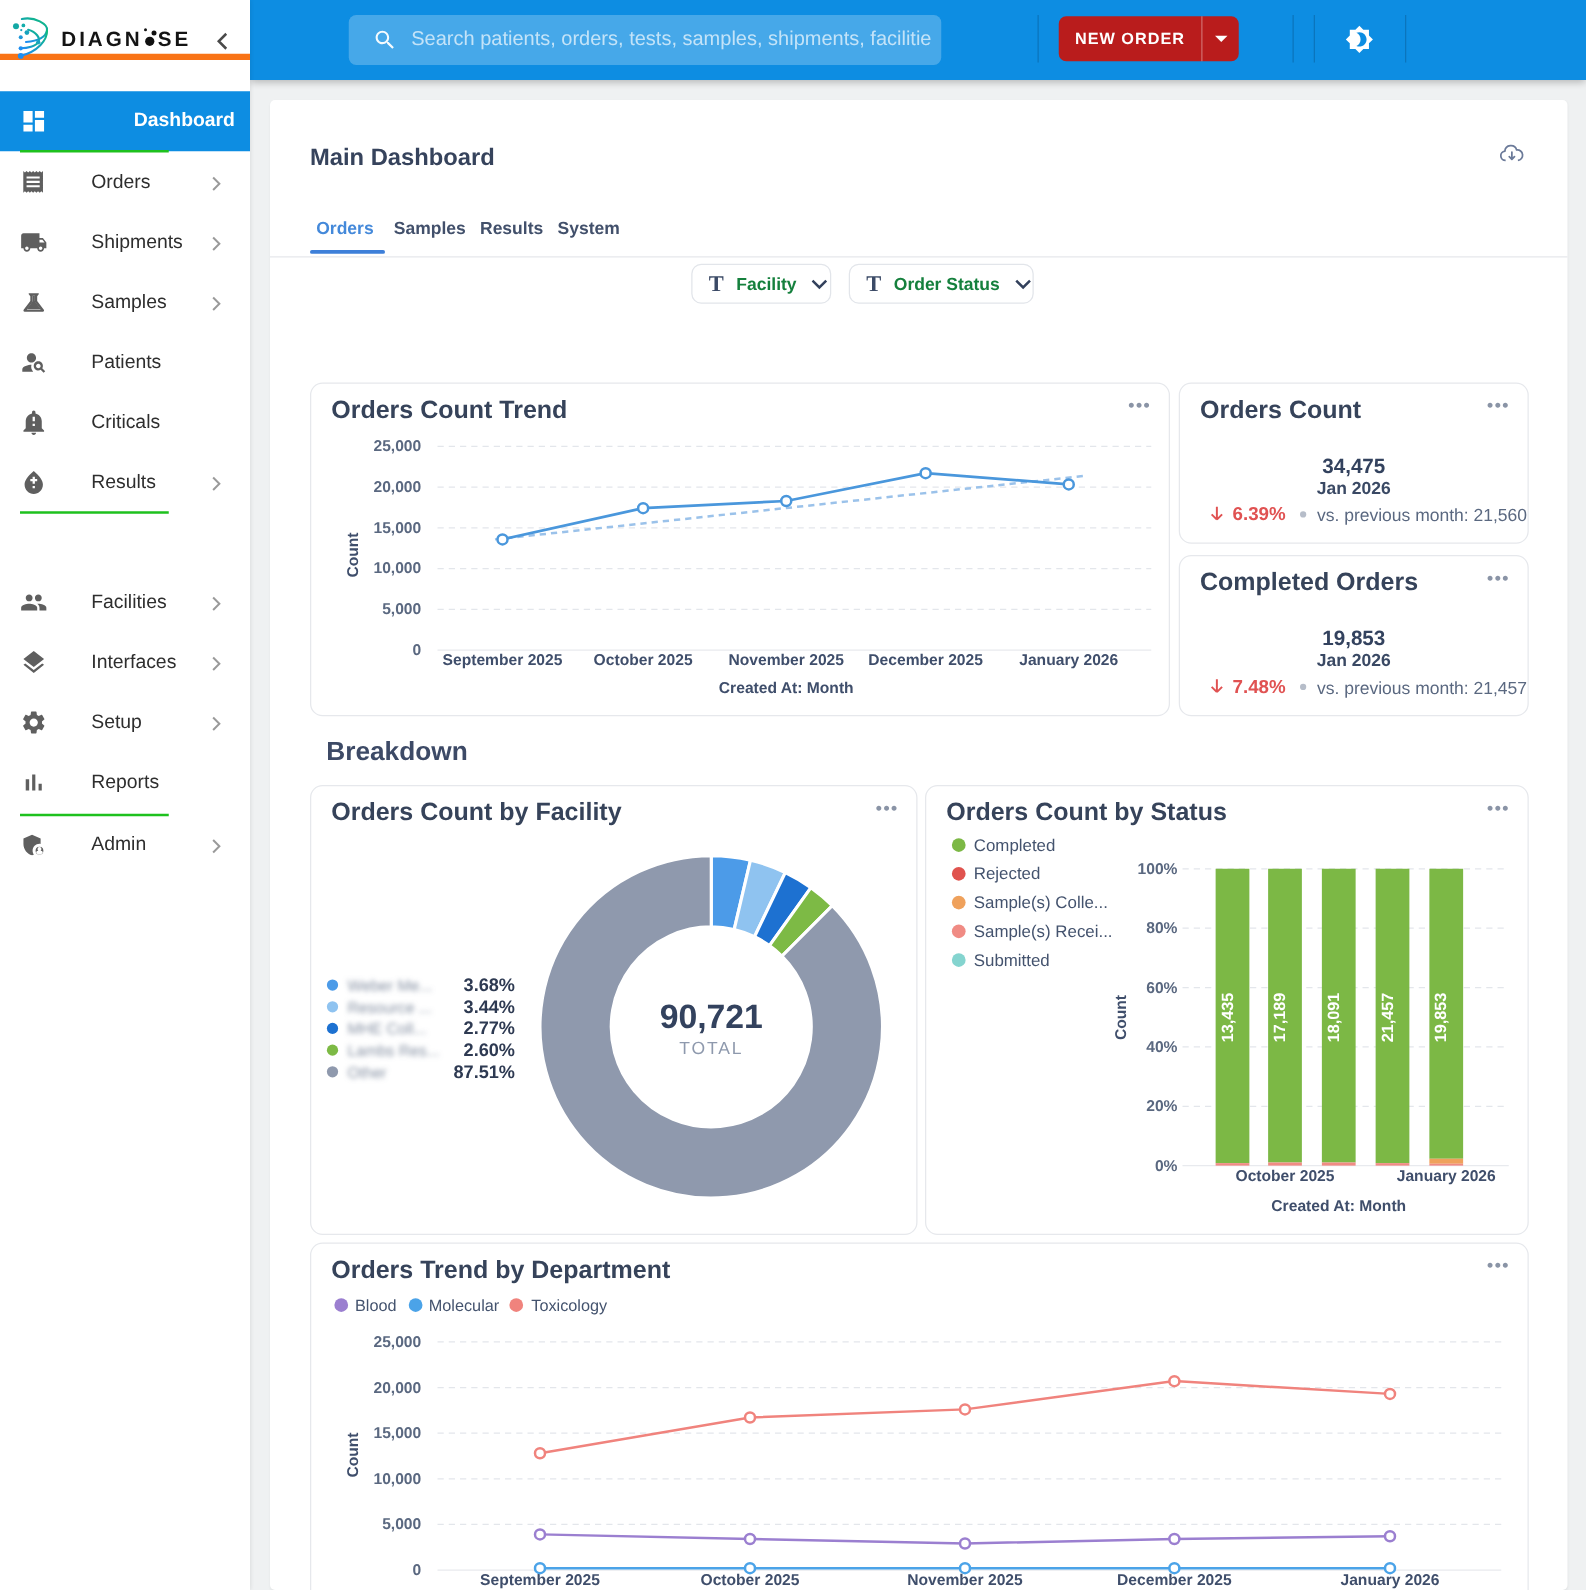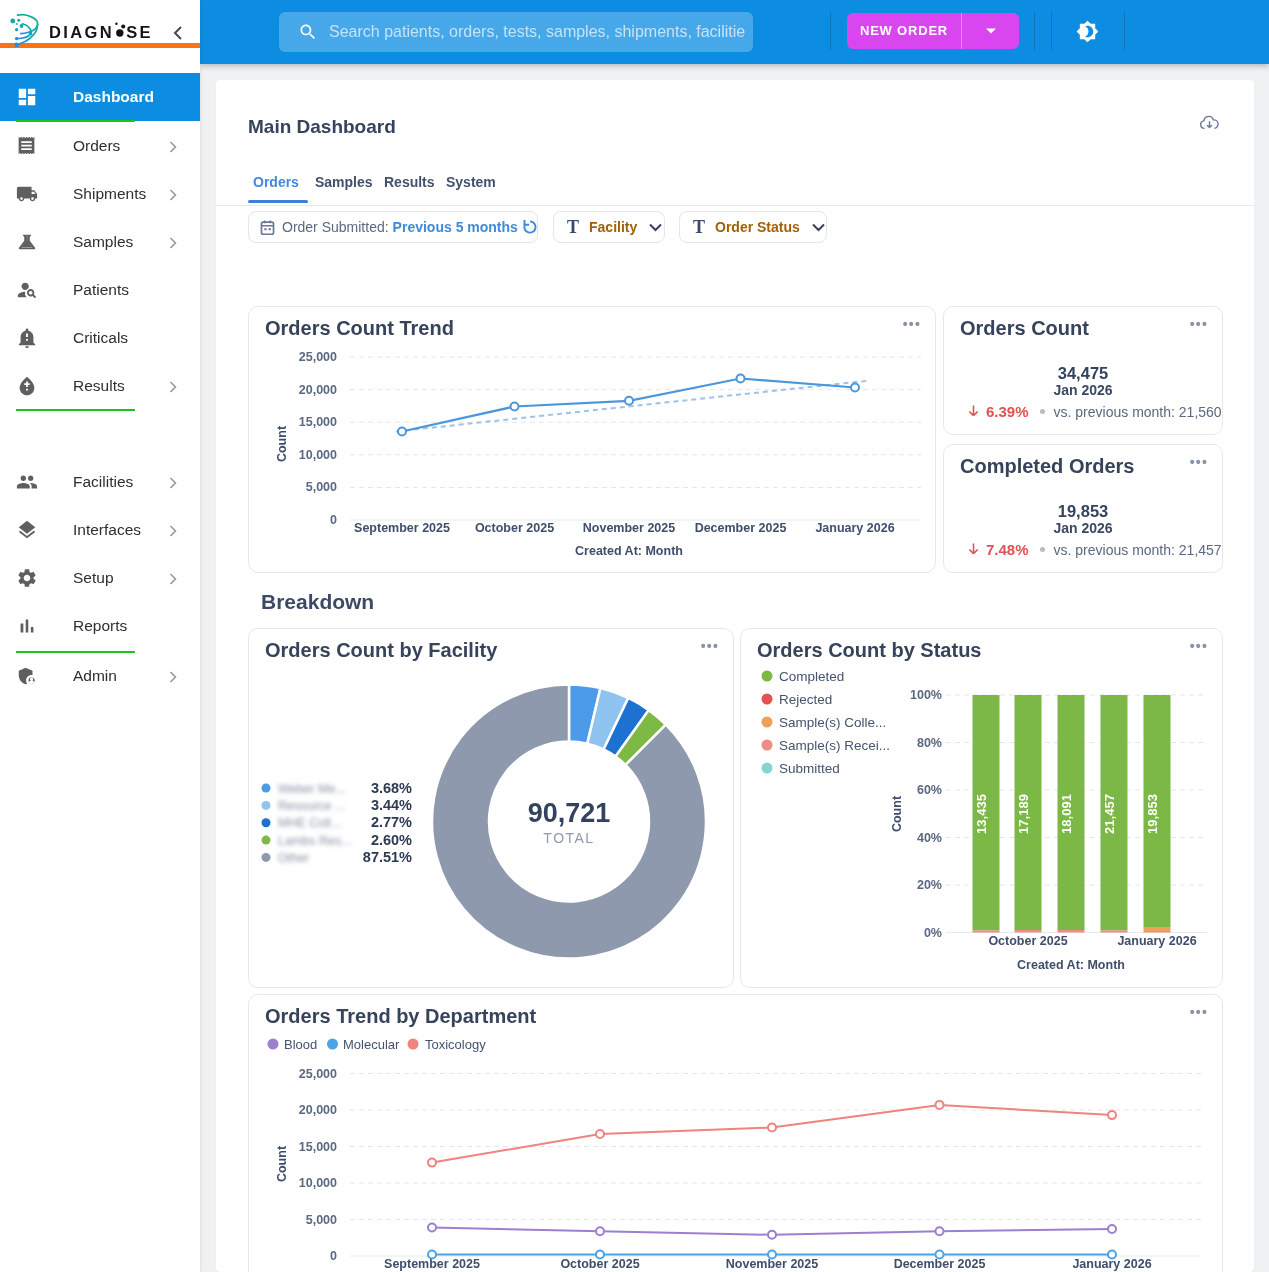--- a/index.html
+++ b/index.html
@@ -6,52 +6,52 @@
 html,body { width:1269px; height:1272px; overflow:hidden; font-family:"Liberation Sans", sans-serif; }
 body { position:relative; background:#eff1f2; }
 .abs { position:absolute; }
 
 
 #topbar { left:200px; top:0; width:1069px; height:64px; background:#0d8de2; box-shadow:0 2px 6px rgba(0,0,0,0.25); z-index:5; }
 #search { position:absolute; left:79px; top:12px; width:474px; height:40px; background:rgba(255,255,255,0.24); border-radius:6px; display:flex; align-items:center; color:rgba(255,255,255,0.68); overflow:hidden; }
 #search svg { margin-left:19px; flex:none; }
 #search span { margin-left:11px; font-size:16px; white-space:nowrap; }
 .tdiv { position:absolute; top:12px; width:1px; height:38px; background:rgba(0,30,60,0.22); }
-#neworder { position:absolute; left:647px; top:13px; width:172px; height:36px; background:#d946ef; border-radius:6px; color:#fff; display:flex; }
+#neworder { position:absolute; left:647px; top:13px; width:144px; height:36px; background:#b91c1c; border-radius:6px; color:#fff; display:flex; }
 #neworder .txt { width:114px; line-height:36px; text-align:center; font-size:13px; font-weight:bold; letter-spacing:0.8px; }
 #neworder .sep { width:1px; height:36px; background:rgba(255,255,255,0.35); }
 #neworder .caret { flex:1; display:flex; align-items:center; justify-content:center; }
 #sadmin { position:absolute; left:930px; top:0; width:139px; height:64px; line-height:64px; text-align:center; color:#fff; font-size:15px; font-weight:600; letter-spacing:0.4px; }
 
 
 #sidebar { left:0; top:0; width:200px; height:1272px; background:#fff; z-index:6; box-shadow:1px 0 3px rgba(0,0,0,0.08); }
 #logo { position:absolute; left:0; top:0; width:200px; height:48px; border-bottom:5px solid #f97316; }
 #logo .word { position:absolute; left:49px; top:25px; font-size:16.5px; font-weight:bold; letter-spacing:2.4px; color:#141414; display:flex; align-items:flex-start; line-height:15px; }
 #collapse { position:absolute; left:172px; top:24px; color:#4a4a4a; }
 .nav { position:absolute; left:0; width:200px; height:48px; display:flex; align-items:center; }
 .nav svg { position:absolute; left:16px; fill:#5f5f5f; }
 .nav .lbl { position:absolute; left:73px; font-size:15.5px; color:#2e2e2e; }
 .nav .chev { position:absolute; left:169px; top:50%; margin-top:-5px; }
 .nav.active { background:#0d8de2; }
-.nav.active .lbl { color:#fff; font-weight:bold; }
+.nav.active .lbl { color:#fff; font-weight:bold;margin-left:34px; }
 .nav.active svg { fill:#fff; }
 .ghr { position:absolute; left:16px; width:119px; height:2px; background:#1ec11e; }
 
 
 #panel { left:216px; top:80px; width:1038px; height:1192px; background:#fff; border-radius:4px; box-shadow:0 1px 2px rgba(0,0,0,0.05); }
 .hd1 { position:absolute; left:32px; top:36px; font-size:19px; font-weight:bold; color:#36435c; }
 #cloudbtn { position:absolute; left:983px; top:32px; color:#6b7a99; }
 .tab { position:absolute; top:94px; font-size:14px; font-weight:600; color:#42506b; }
 .tab.on { color:#4489da; }
 #tabline { position:absolute; left:32px; top:120.5px; width:60px; height:3px; background:#3d7fd9; border-radius:2px; top:120px; }
 #tabdiv { position:absolute; left:0; top:125px; width:1038px; height:1px; background:#e6e8ec; }
 .chip { position:absolute; top:131px; height:32px; white-space:nowrap; border:1px solid #e2e5ea; border-radius:8px; background:#fff; display:flex; align-items:center; font-size:14px; color:#5a6880; }
 .chip svg { flex:none; }
 .chip span, .chip b { flex:none; }
-.chip b { color:#a16207; }
+.chip b { color:#15803d; }
 .sech { position:absolute; font-size:21px; font-weight:bold; color:#3d4a66; }
 .card { position:absolute; background:#fff; border:1px solid #e6e8ec; border-radius:10px; }
 .ctitle { position:absolute; left:16px; top:10px; font-size:20px; font-weight:bold; color:#36435a; }
 .dots { position:absolute; right:14px; top:9px; color:#8a94a6; font-size:14px; font-weight:bold; letter-spacing:1.2px; }
 .statnum { position:absolute; width:100%; text-align:center; font-size:16.5px; font-weight:bold; color:#33425e; }
 .statmon { position:absolute; width:100%; text-align:center; font-size:14px; font-weight:600; color:#3a4964; }
 .statrow { position:absolute; left:23px; font-size:14px; color:#5a6880; display:flex; align-items:center; white-space:nowrap; }
 .statrow .pct { color:#e05252; font-weight:bold; font-size:15px; margin-left:6px; }
 .statrow .dot { width:5px; height:5px; background:#b6bdc9; border-radius:50%; margin:0 9px 0 11px; }
 svg text { font-family:"Liberation Sans", sans-serif; }
@@ -244,33 +244,20 @@
       <path d="M12 11v6.5M9.6 15.3l2.4 2.4 2.4-2.4" stroke-linecap="round" stroke-linejoin="round"></path>
     </svg>
 
   <span class="tab on" style="left:37px">Orders</span>
   <span class="tab" style="left:99px">Samples</span>
   <span class="tab" style="left:168px">Results</span>
   <span class="tab" style="left:230px">System</span>
   <div id="tabline"></div>
   <div id="tabdiv"></div>
 
-  <div class="chip" style="left:32px; width:290px;">
-    <svg style="margin-left:10px" width="17" height="17" viewBox="0 0 24 24" fill="none" stroke="#6a7894" stroke-width="2.4">
-        <rect x="3.5" y="4.5" width="17" height="17" rx="2.5"></rect>
-        <path d="M3.5 9.5h17M8 2v4M16 2v4"></path>
-        <path d="M7.5 14.5h3.2M13.5 14.5h3.2" stroke-width="2.6"></path>
-      </svg>
-    <span style="margin-left:6px">Order Submitted: </span>
-      <b style="color:#3d8bd8;margin-left:4px">Previous 5 months</b>
-    <svg style="margin-left:3px" width="18" height="18" viewBox="0 0 24 24" fill="none" stroke="#3d8bd8" stroke-width="2.6">
-        <path d="M12 4.5a7.5 7.5 0 1 1-7 4.6"></path>
-        <path d="M4.6 2.8v6.3h6.3" stroke-linejoin="round" fill="none"></path>
-      </svg>
-  </div>
   <div class="chip" style="left:337px; width:112px;">
     <span style="margin-left:13px; font-size:18px; font-weight:bold; color:#3b4a66; font-family:'Liberation Serif',serif;">T</span>
     <b style="margin-left:10px">Facility</b>
     <svg style="margin-left:12px" width="13" height="9" viewBox="0 0 13 9">
         <path d="M1 1.5 L6.5 7 L12 1.5" fill="none" stroke="#33415c" stroke-width="2"></path>
       </svg>
   </div>
   <div class="chip" style="left:463px; width:148px;">
     <span style="margin-left:13px; font-size:18px; font-weight:bold; color:#3b4a66; font-family:'Liberation Serif',serif;">T</span>
     <b style="margin-left:10px">Order Status</b>

